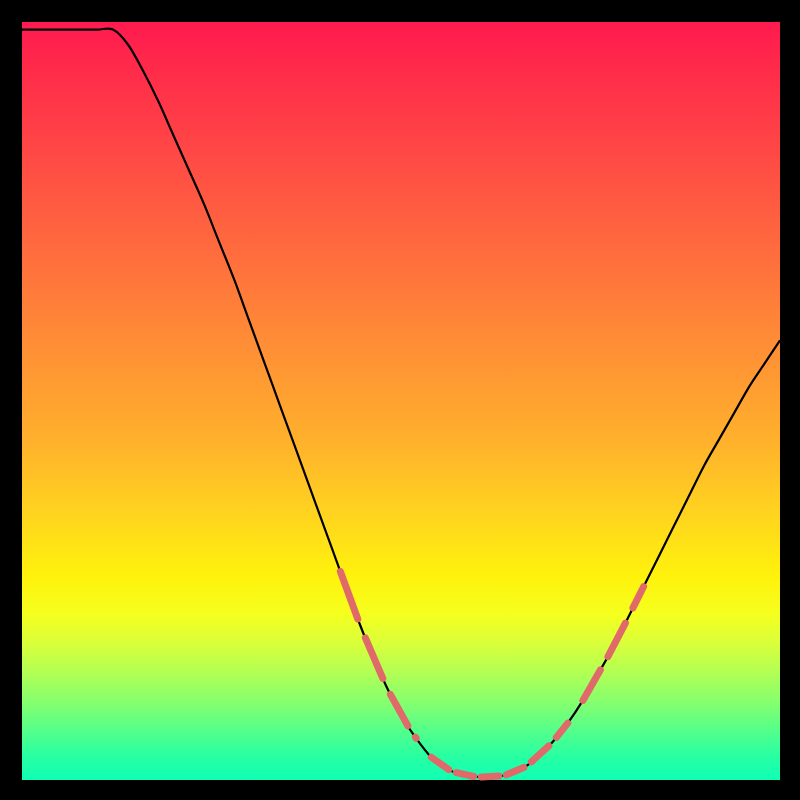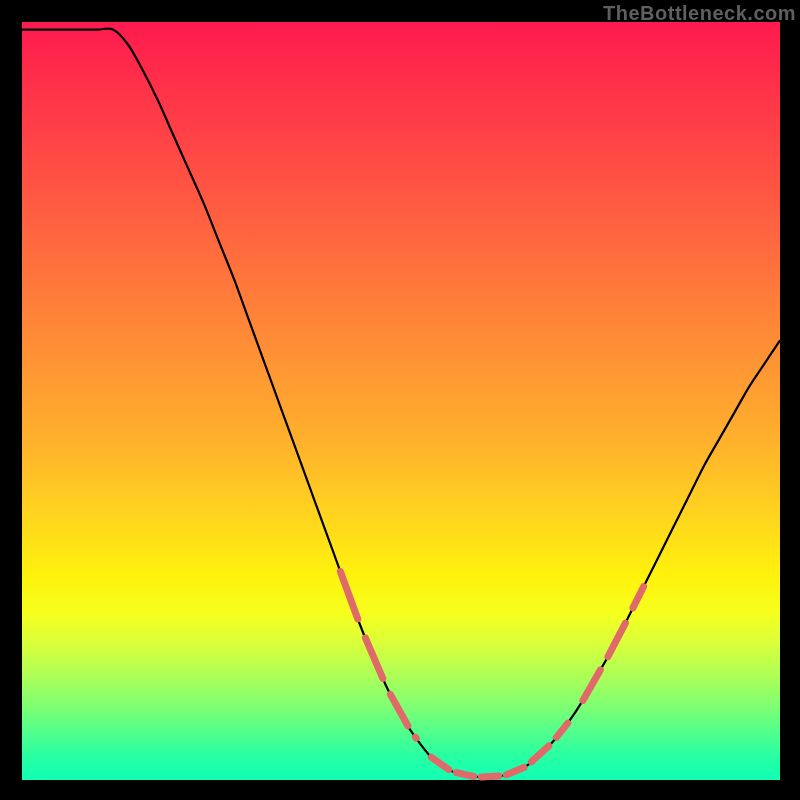--- a/index.html
+++ b/index.html
@@ -69,21 +69,20 @@
   .dash-seg {
     stroke: #e06a6a;
     stroke-width: 7;
     stroke-linecap: round;
   }
 </style>
 </head>
 <body>
 
 <div class="stage">
-  <div class="watermark">TheBottleneck.com</div>
 
   <div class="plot-area">
     <svg class="curve" viewBox="0 0 758 758" preserveAspectRatio="none">
       <path id="curve-path" class="curve-line" d="M 0,7.580000000000041 C 2.526666666666667,7.580000000000041 10.106666666666666,7.580000000000041 15.16,7.580000000000041 C 20.213333333333335,7.580000000000041 25.266666666666666,7.580000000000041 30.32,7.580000000000041 C 35.373333333333335,7.580000000000041 40.42666666666666,7.580000000000041 45.48,7.580000000000041 C 50.53333333333333,7.580000000000041 55.586666666666666,7.580000000000041 60.64,7.580000000000041 C 65.69333333333333,7.580000000000041 70.74666666666667,7.580000000000041 75.8,7.580000000000041 C 80.85333333333332,7.580000000000041 85.90666666666667,5.053333333333379 90.96,7.580000000000041 C 96.01333333333332,10.106666666666703 101.06666666666666,15.791666666666686 106.12,22.74000000000001 C 111.17333333333335,29.688333333333333 116.22666666666667,39.79499999999998 121.28,49.26999999999998 C 126.33333333333333,58.74499999999998 131.38666666666666,68.85166666666669 136.44,79.59000000000003 C 141.49333333333334,90.32833333333338 146.54666666666665,102.33000000000006 151.6,113.70000000000005 C 156.65333333333334,125.07000000000004 161.70666666666665,136.43999999999997 166.76,147.80999999999995 C 171.81333333333333,159.17999999999992 176.86666666666665,169.91833333333327 181.92,181.91999999999996 C 186.97333333333333,193.92166666666665 192.02666666666667,207.18666666666672 197.08,219.82000000000005 C 202.13333333333335,232.45333333333338 207.18666666666667,244.45499999999998 212.24,257.71999999999997 C 217.29333333333335,270.98499999999996 222.34666666666666,285.5133333333334 227.4,299.41 C 232.45333333333335,313.3066666666667 237.50666666666666,327.2033333333333 242.56,341.09999999999997 C 247.61333333333334,354.9966666666666 252.66666666666669,368.8933333333333 257.72,382.79 C 262.77333333333337,396.6866666666667 267.82666666666665,410.58333333333337 272.88,424.48 C 277.93333333333334,438.37666666666667 282.9866666666667,452.27333333333337 288.04,466.17 C 293.09333333333336,480.06666666666666 298.14666666666665,493.96333333333337 303.2,507.86 C 308.25333333333333,521.7566666666667 313.3066666666667,535.6533333333333 318.36,549.55 C 323.41333333333336,563.4466666666666 328.46666666666664,577.975 333.52,591.24 C 338.5733333333333,604.505 343.62666666666667,617.1383333333333 348.68,629.14 C 353.73333333333335,641.1416666666667 358.78666666666663,652.5116666666667 363.84,663.25 C 368.8933333333333,673.9883333333333 373.94666666666666,684.7266666666666 379,693.5699999999999 C 384.05333333333334,702.4133333333333 389.1066666666667,709.3616666666666 394.16,716.31 C 399.21333333333337,723.2583333333333 404.2666666666667,730.2066666666667 409.32000000000005,735.26 C 414.3733333333334,740.3133333333333 419.4266666666667,743.7243333333333 424.48,746.63 C 429.53333333333336,749.5356666666667 434.58666666666664,751.3043333333333 439.64,752.694 C 444.6933333333333,754.0836666666667 449.74666666666667,754.5889999999999 454.8,754.968 C 459.85333333333335,755.347 464.90666666666664,755.347 469.96,754.968 C 475.0133333333333,754.5889999999999 480.06666666666666,754.0836666666667 485.12,752.694 C 490.17333333333335,751.3043333333333 495.2266666666667,749.5356666666667 500.28000000000003,746.63 C 505.33333333333337,743.7243333333333 510.3866666666667,739.6816666666666 515.44,735.26 C 520.4933333333333,730.8383333333334 525.5466666666667,725.7850000000001 530.6,720.1 C 535.6533333333333,714.415 540.7066666666667,708.0983333333334 545.76,701.15 C 550.8133333333333,694.2016666666666 555.8666666666666,686.6216666666667 560.92,678.41 C 565.9733333333334,670.1983333333333 571.0266666666666,660.7233333333334 576.08,651.88 C 581.1333333333334,643.0366666666666 586.1866666666667,634.825 591.24,625.35 C 596.2933333333333,615.875 601.3466666666667,605.1366666666667 606.4,595.03 C 611.4533333333333,584.9233333333333 616.5066666666667,574.8166666666667 621.56,564.71 C 626.6133333333332,554.6033333333334 631.6666666666667,544.4966666666667 636.72,534.39 C 641.7733333333333,524.2833333333333 646.8266666666667,514.1766666666666 651.88,504.07 C 656.9333333333333,493.9633333333333 661.9866666666667,483.8566666666667 667.04,473.75 C 672.0933333333332,463.6433333333333 677.1466666666668,452.90500000000003 682.2,443.43 C 687.2533333333333,433.955 692.3066666666667,425.74333333333334 697.36,416.9 C 702.4133333333333,408.0566666666666 707.4666666666667,399.21333333333337 712.52,390.37 C 717.5733333333333,381.52666666666664 722.6266666666666,372.0516666666666 727.68,363.84 C 732.7333333333333,355.62833333333333 737.7866666666666,348.67999999999995 742.84,341.09999999999997 C 747.8933333333334,333.52 755.4733333333334,322.15 758,318.36"></path>
       <g id="dash-group">
           <line x1="318.36" y1="549.55" x2="335.794" y2="596.925" class="dash-seg"></line>
           <line x1="343.37399999999997" y1="615.875" x2="360.80799999999994" y2="656.4279999999999" class="dash-seg"></line>
           <line x1="368.388" y1="672.3459999999999" x2="385.82199999999995" y2="703.8029999999999" class="dash-seg"></line>
           <line x1="393.40199999999993" y1="715.1729999999999" x2="394.16" y2="716.31" class="dash-seg"></line>
           <line x1="409.32000000000005" y1="735.26" x2="426.75399999999996" y2="747.5396" class="dash-seg"></line>

